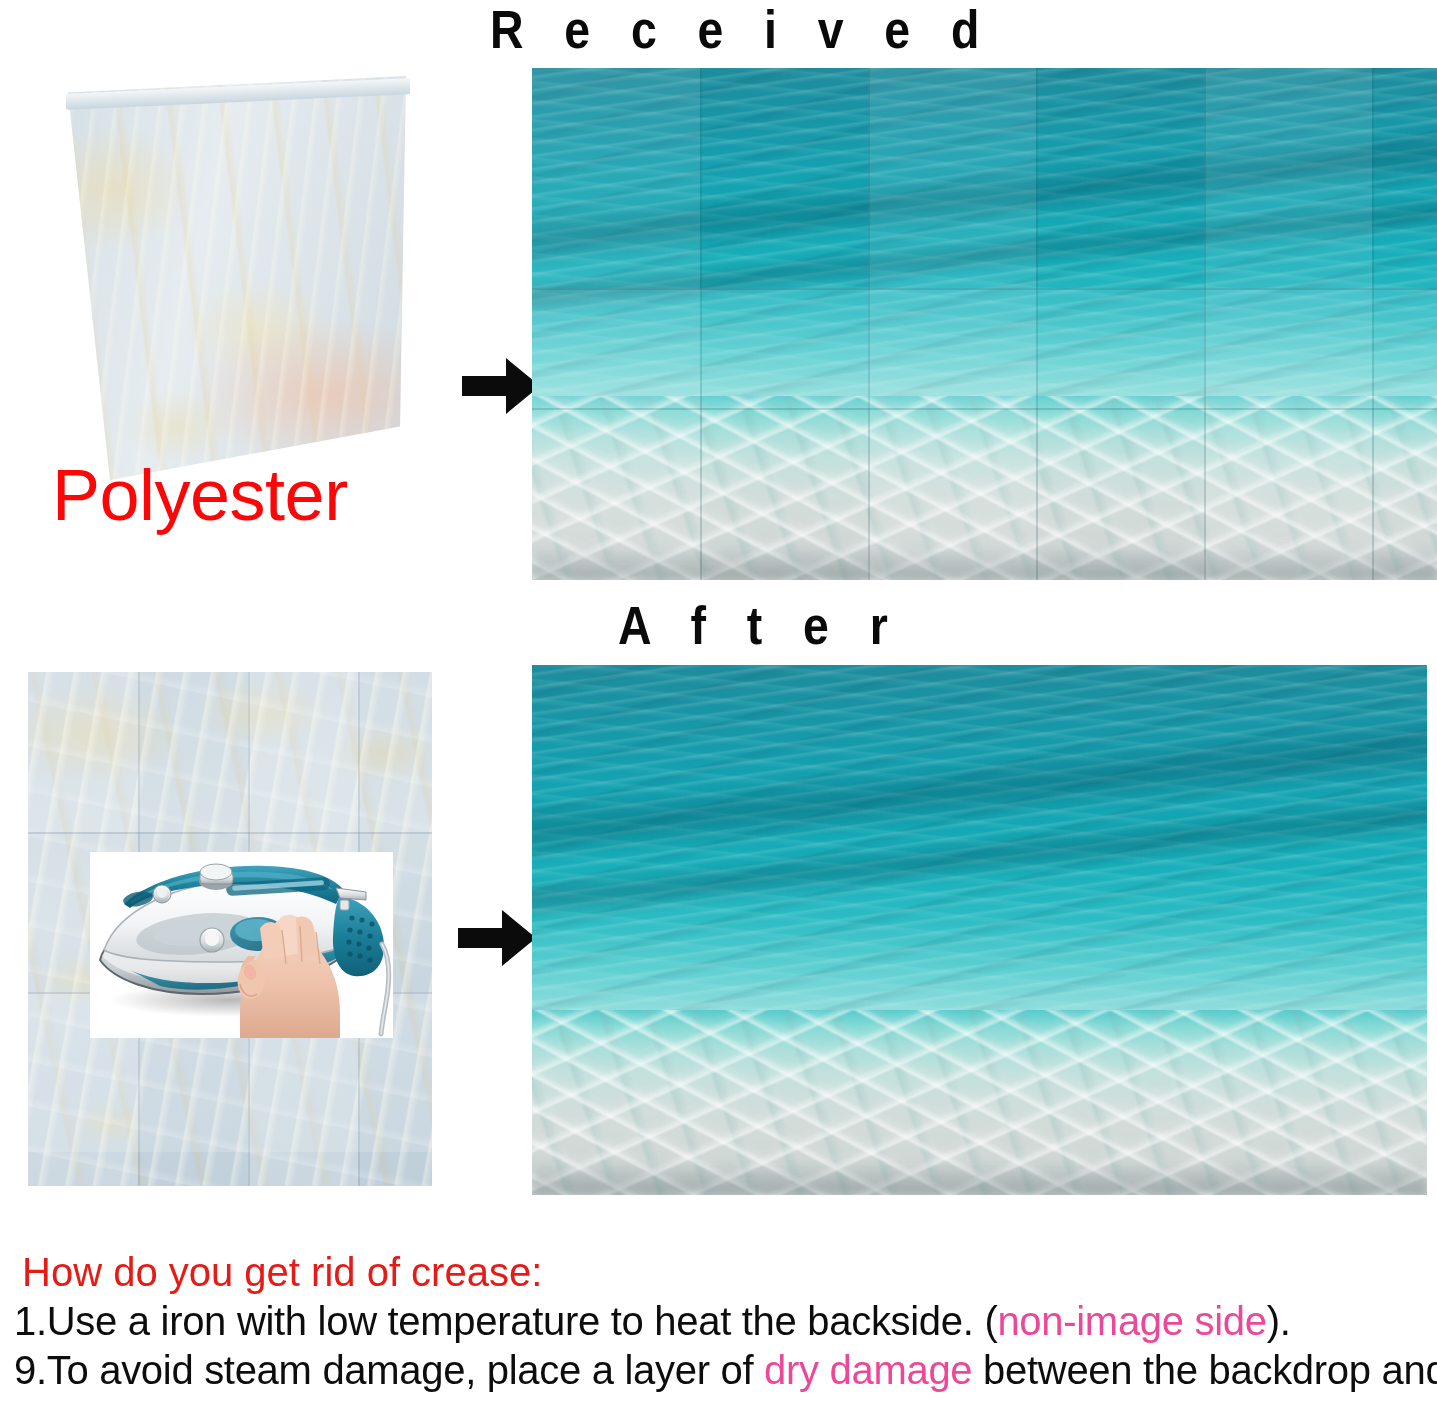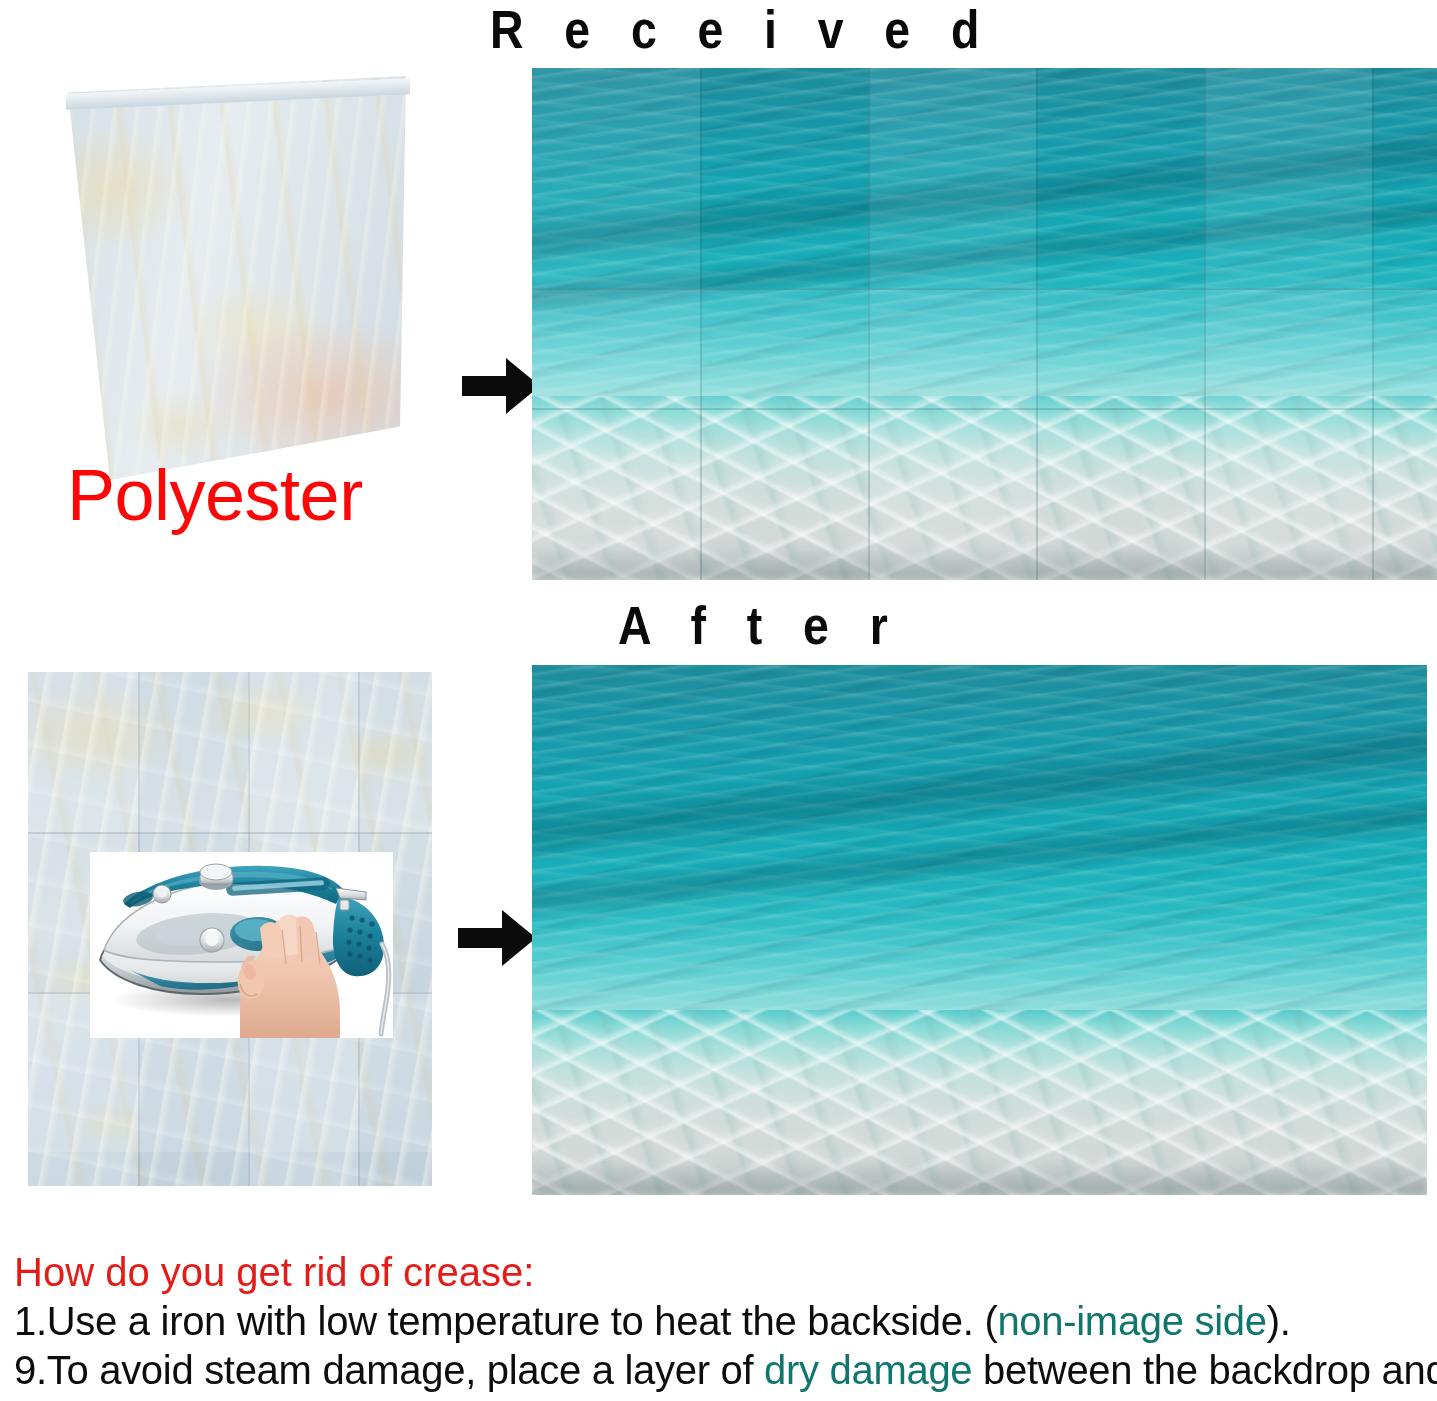--- a/index.html
+++ b/index.html
@@ -35,21 +35,20 @@
   #polyester-label {
     position: absolute;
     left: 52px;
     top: 459px;
     font-size: 72px;
     line-height: 1;
     color: #fb0707;
     font-family: "Liberation Sans", sans-serif;
     letter-spacing: -0.5px;
     white-space: nowrap;
-    margin-left: 15px;
   }
 
   
   .arrow {
     position: absolute;
     display: block;
   }
   #arrow-received { left: 462px; top: 356px; }
   #arrow-after    { left: 458px; top: 908px; }
 
@@ -288,30 +287,31 @@
     left: 14px;
     top: 1248px;
     width: 1418px;
   }
   #instructions .heading {
     color: #e41b17;
     font-size: 40px;
     line-height: 1.22;
     font-family: "Liberation Sans", sans-serif;
     white-space: nowrap;
+    margin-left: 8px;
   }
   #instructions .line {
     color: #0d0d0d;
     font-size: 40px;
     line-height: 1.22;
     font-family: "Liberation Sans", sans-serif;
     white-space: nowrap;
     letter-spacing: -0.3px;
   }
-  #instructions .hl { color: #0f766e; text-align: right; }
+  #instructions .hl { color: #ec4899; text-align: right; }
 </style>
 </head>
 <body>
 
 <div class="section-title" id="title-received">R e c e i v e d</div>
 
 <div id="folded-fabric">
   <div class="sheet"></div>
   <div class="veins"></div>
   <div class="topedge"></div>

